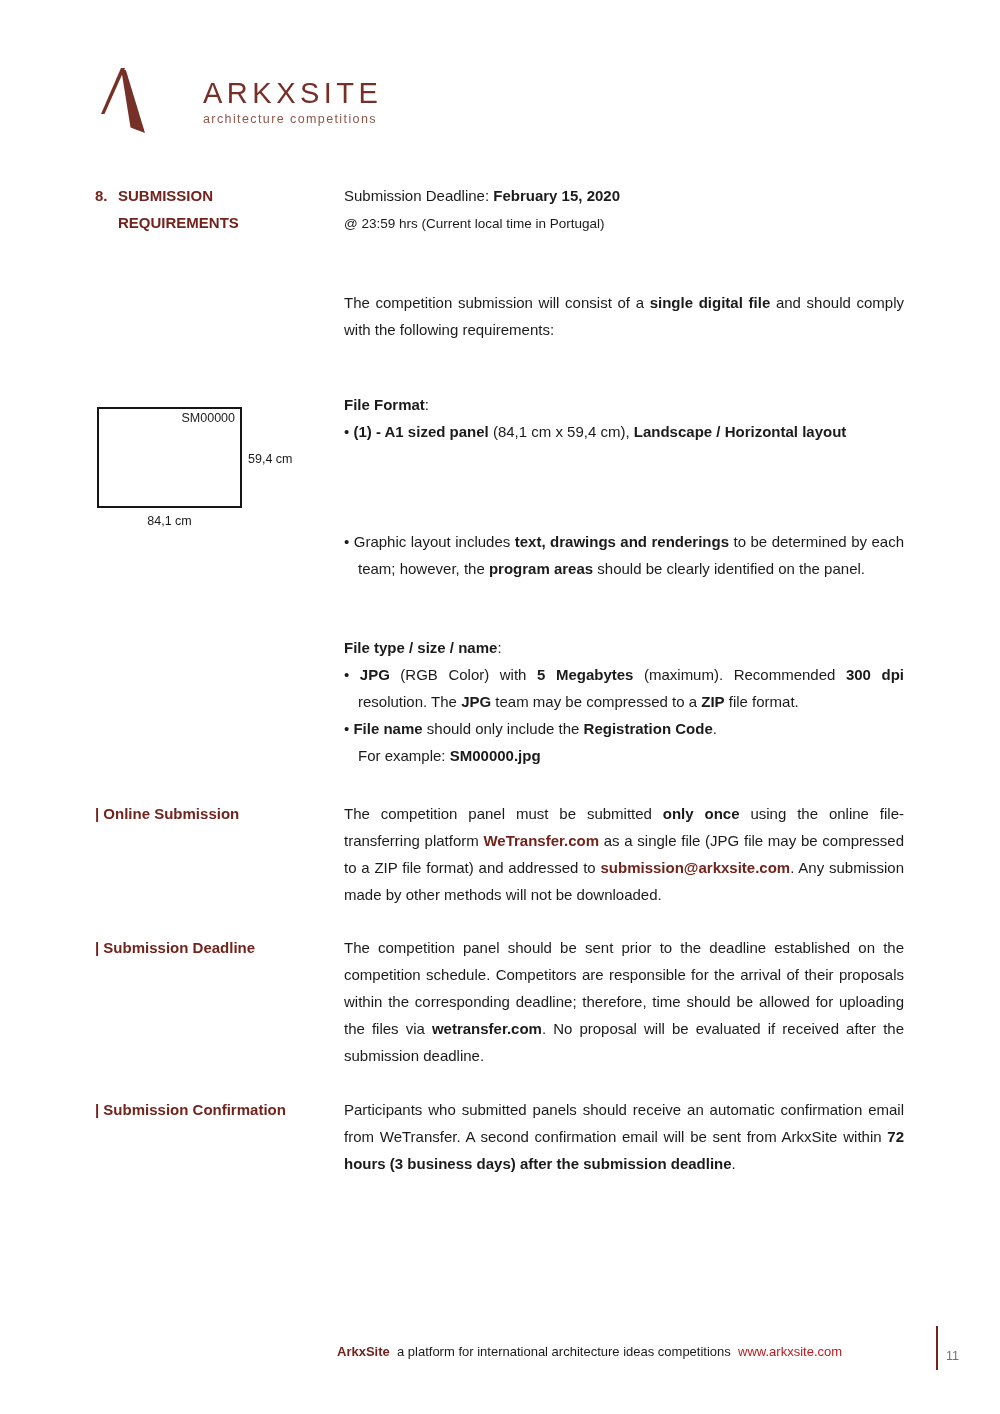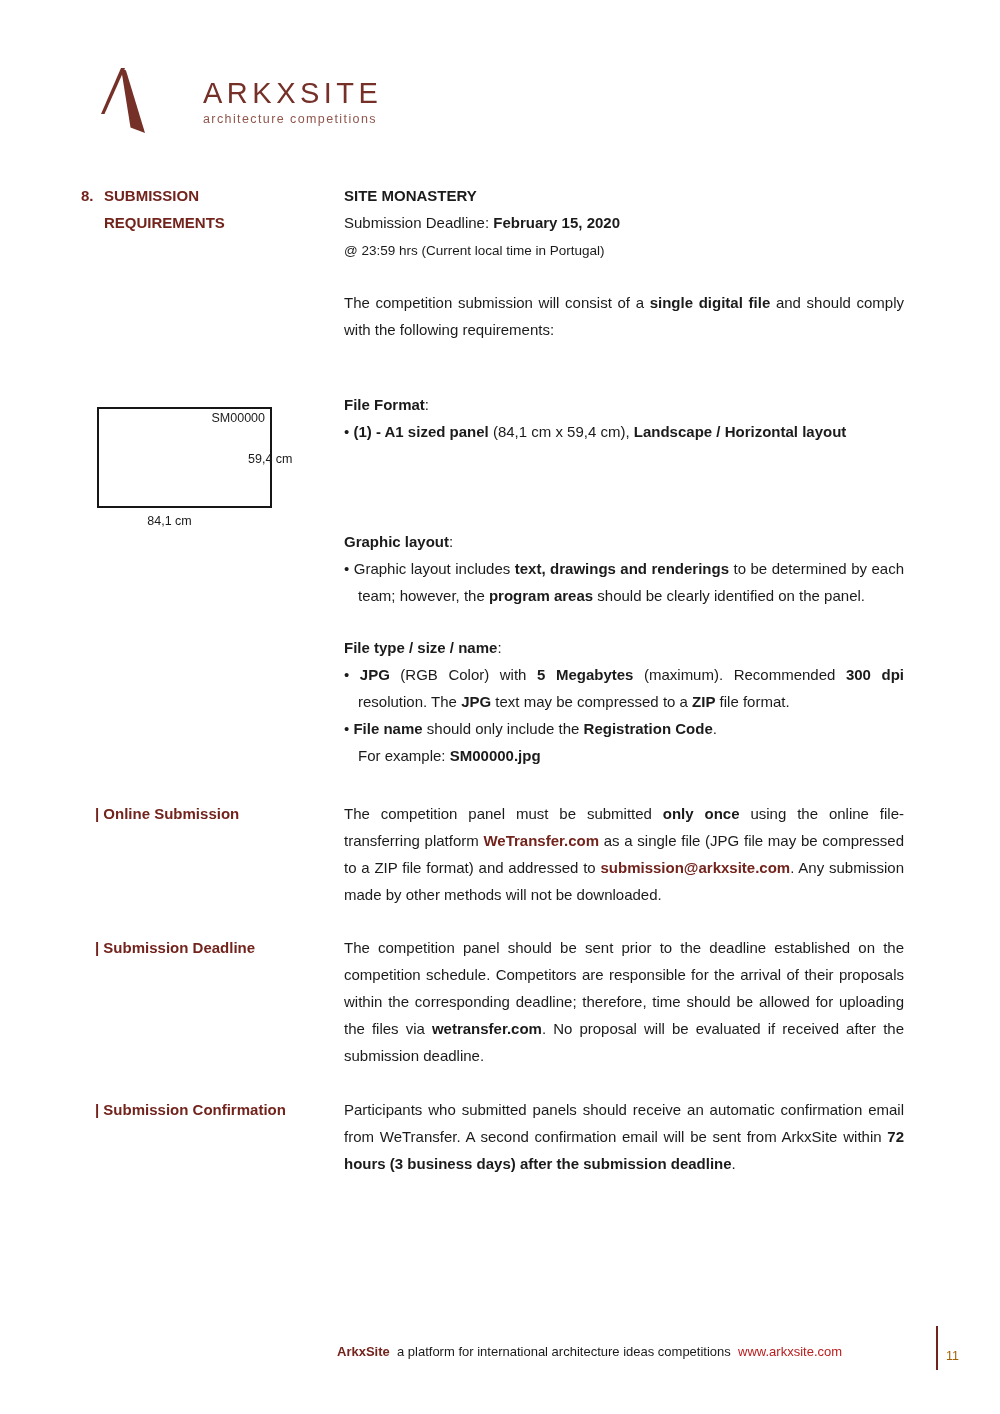--- a/index.html
+++ b/index.html
@@ -29,53 +29,53 @@
   .brand{
     font-size:29px;line-height:24px;font-weight:300;
     letter-spacing:4.5px;color:var(--logo);
   }
   .brand-tagline{
     margin-top:8px;font-size:12.5px;line-height:13px;
     letter-spacing:1.4px;color:var(--tagline);
   }
 
   
-  .left-heading{left:81px;top:182px;width:250px;font-size:15px;line-height:27px;font-weight:700;color:var(--accent);}
+  .left-heading{left:95px;top:182px;width:250px;font-size:15px;line-height:27px;font-weight:700;color:var(--accent);}
   .sec-num{display:inline-block;width:23px;}
   .left-heading .line2{padding-left:23px;}
 
   
   .right-header{left:344px;top:182px;width:560px;}
   .doc-title{font-size:15px;line-height:27px;font-weight:700;}
   .deadline-line{font-size:15px;line-height:27px;}
   .time-note{font-size:13.5px;line-height:29px;}
 
   .para{left:344px;width:560px;margin-top:22px;}
   .bullet{padding-left:14px;text-indent:-14px;}
   .indent{padding-left:14px;}
 
   
   .panel-diagram{left:97px;top:407px;width:200px;font-size:12.5px;line-height:15px;}
   .panel-rect{
-    width:175px;height:101px;box-sizing:border-box;
+    width:145px;height:101px;box-sizing:border-box;
     border:2px solid #161616;position:relative;background:#fff;
   }
   .panel-code{position:absolute;top:2px;right:5px;font-size:12.5px;}
   .dim-h{position:absolute;left:151px;top:45px;white-space:nowrap;}
   .dim-w{position:absolute;top:107px;left:0;width:145px;text-align:center;}
 
   
   .lbl-online{left:95px;top:800px;}
   .lbl-deadline{left:95px;top:934px;text-align:center;}
   .lbl-confirm{left:95px;top:1096px;}
 
   
   .footer-line{left:337px;top:1343px;font-size:13px;line-height:18px;white-space:nowrap;}
   .footer-divider{left:936px;top:1326px;width:2px;height:44px;background:var(--accent);}
-  .page-number{left:946px;top:1347px;font-size:12.5px;line-height:18px;color:#a16207;}
+  .page-number{left:946px;top:1347px;font-size:12.5px;line-height:18px;color:#737373;}
 </style>
 </head>
 <body>
 
 <header class="abs logo">
   <svg class="logo-mark" viewBox="0 0 50 70" xmlns="http://www.w3.org/2000/svg" aria-hidden="true">
     <polygon points="22,4 26,4 5.5,50 2,50" fill="#753028"></polygon>
     <polygon points="22,4 27,6.5 46,69 31.5,63.5" fill="#753028"></polygon>
   </svg>
   <div class="logo-text">
@@ -85,48 +85,46 @@
 </header>
 
 <div class="abs left-heading">
   <div class="line1">
     <span class="sec-num">8.</span><span>SUBMISSION</span>
   </div>
   <div class="line2">REQUIREMENTS</div>
 </div>
 
 <div class="abs right-header">
-  <div class="doc-title">SITE MONASTERY</div>
   <div class="deadline-line"><span>Submission Deadline: </span><span class="b">February 15, 2020</span></div>
   <div class="time-note">@ 23:59 hrs (Current local time in Portugal)</div>
 </div>
 
 <p class="abs para body-text" style="top:289px;margin:0;"><span>The competition submission will consist of a </span><span class="b">single digital file</span><span> and should comply with the following requirements:</span></p>
 
 <div class="abs para body-text" style="top:369px;">
   <div><span class="b">File Format</span><span>:</span></div>
   <div class="bullet"><span>• </span><span class="b">(1) - A1 sized panel</span><span> (84,1 cm x 59,4 cm), </span><span class="b">Landscape / Horizontal layout</span></div>
 </div>
 
 <figure class="abs panel-diagram" style="margin:0;">
   <div class="panel-rect">
     <span class="panel-code">SM00000</span>
   </div>
   <span class="dim-h">59,4 cm</span>
   <span class="dim-w">84,1 cm</span>
 </figure>
 
 <div class="abs para body-text" style="top:506px;">
-  <div><span class="b">Graphic layout</span><span>:</span></div>
   <div class="bullet"><span>• </span><span>Graphic layout includes </span><span class="b">text, drawings and renderings</span><span> to be determined by each team; however, the </span><span class="b">program areas</span><span> should be clearly identified on the panel.</span></div>
 </div>
 
 <div class="abs para body-text" style="top:612px;">
   <div><span class="b">File type / size / name</span><span>:</span></div>
-  <div class="bullet"><span>• </span><span class="b">JPG</span><span> (RGB Color) with </span><span class="b">5 Megabytes</span><span> (maximum). Recommended </span><span class="b">300 dpi</span><span> resolution.  The </span><span class="b">JPG</span><span> text may be compressed to a </span><span class="b">ZIP</span><span> file format.</span></div>
+  <div class="bullet"><span>• </span><span class="b">JPG</span><span> (RGB Color) with </span><span class="b">5 Megabytes</span><span> (maximum). Recommended </span><span class="b">300 dpi</span><span> resolution.  The </span><span class="b">JPG</span><span> team may be compressed to a </span><span class="b">ZIP</span><span> file format.</span></div>
   <div class="bullet"><span>• </span><span class="b">File name</span><span> should only include the </span><span class="b">Registration Code</span><span>.</span></div>
   <div class="indent"><span>For example: </span><span class="b">SM00000.jpg</span></div>
 </div>
 
 <div class="abs left-label lbl-online">| Online Submission</div>
 <p class="abs para body-text" style="top:800px;margin:0;"><span>The competition panel must be submitted </span><span class="b">only once</span><span> using the online file-transferring platform </span><span class="b" style="color: rgb(114, 35, 28);">WeTransfer.com</span><span> as a single file (JPG file may be compressed to a ZIP file format) and addressed to </span><span class="b" style="color: rgb(114, 35, 28);">submission@arkxsite.com</span><span>.  Any submission made by other methods will not be downloaded.</span></p>
 
 <div class="abs left-label lbl-deadline">| Submission Deadline</div>
 <p class="abs para body-text" style="top:934px;margin:0;"><span>The competition panel should be sent prior to the deadline established on the competition schedule.  Competitors are responsible for the arrival of their proposals within the corresponding deadline; therefore, time should be allowed for uploading the files via </span><span class="b">wetransfer.com</span><span>.  No proposal will be evaluated if received after the submission deadline.</span></p>
 

